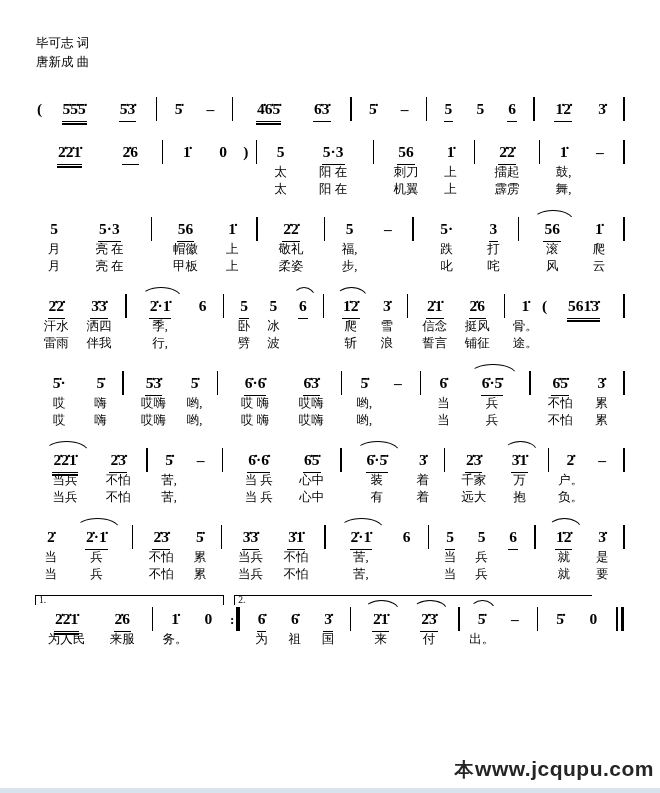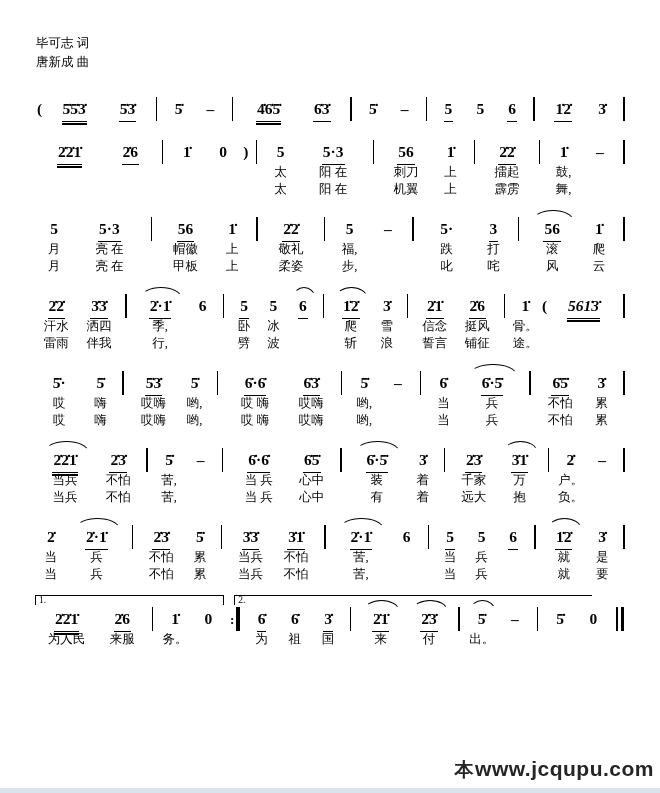--- a/index.html
+++ b/index.html
@@ -68,21 +68,21 @@
     </div>
   </div>
 
   <div id="music">
       <div class="system">
         <div class="cols">
           <div class="cell p">
             <div class="noterow"><span class="nt">(</span></div>
           </div>
           <div class="cell note" style="flex-grow: 1.9;">
-            <div class="noterow"><span class="nt u2">5̇5̇3̇</span></div>
+            <div class="noterow"><span class="nt u2">5̇5̇5̇</span></div>
           </div>
           <div class="cell note" style="flex-grow: 1.45;">
             <div class="noterow"><span class="nt u1">5̇3̇</span></div>
           </div>
           <div class="cell bar">
             <div class="noterow"><span class="bl"></span></div>
           </div>
           <div class="cell note" style="flex-grow: 1;">
             <div class="noterow"><span class="nt">5̇</span></div>
           </div>
@@ -405,21 +405,21 @@
           <div class="cell note" style="flex-grow: 1;">
             <div class="noterow"><span class="nt">1̇</span></div>
             <div class="lyr">骨。</div>
             <div class="lyr">途。</div>
           </div>
           <div class="cell p">
             <div class="noterow"><span class="nt">(</span></div>
             <div class="lyr"></div>
             <div class="lyr"></div>
           </div>
-          <div class="cell note" style="flex-grow: 2.35; font-style: italic;">
+          <div class="cell note" style="flex-grow: 2.35;">
             <div class="noterow"><span class="nt u2">561̇3̇</span></div>
             <div class="lyr"></div>
             <div class="lyr"></div>
           </div>
           <div class="cell bar">
             <div class="noterow"><span class="bl"></span></div>
             <div class="lyr"></div>
             <div class="lyr"></div>
           </div>
         </div>

